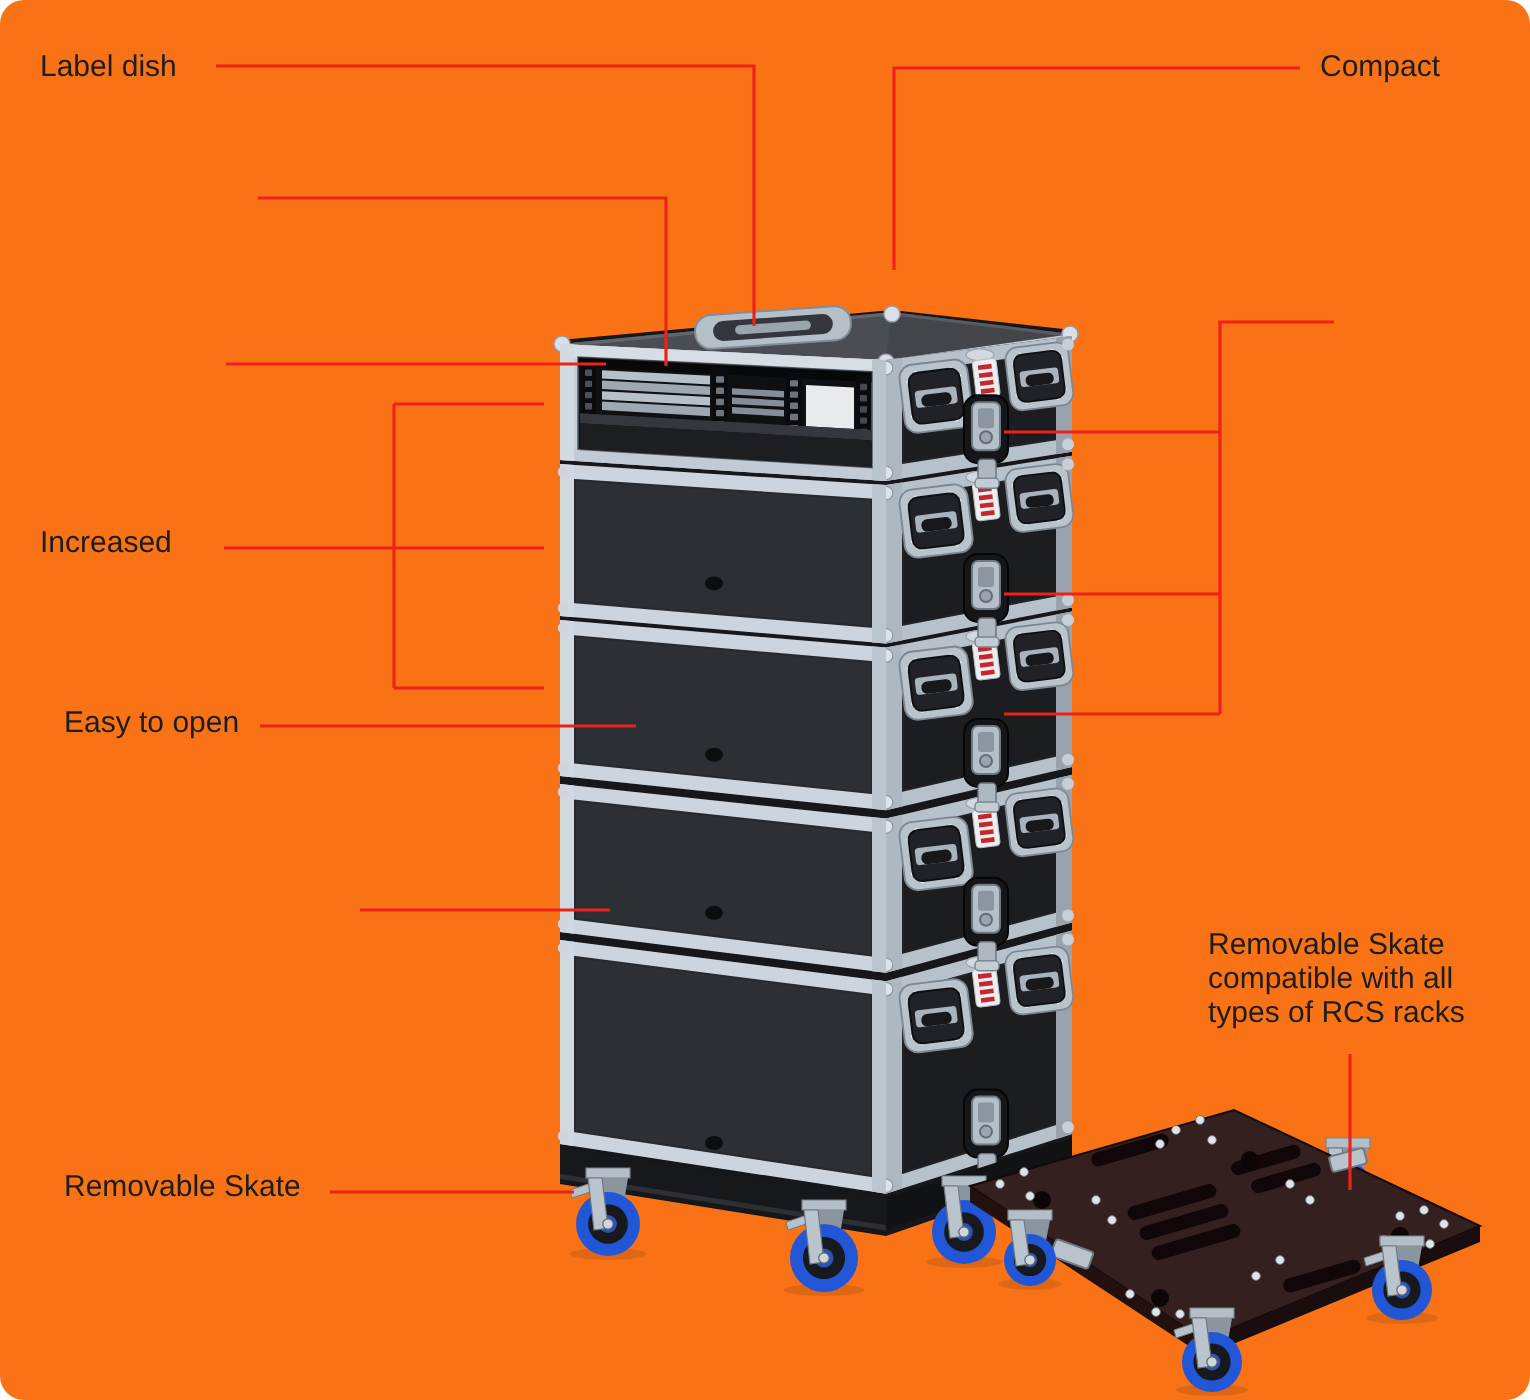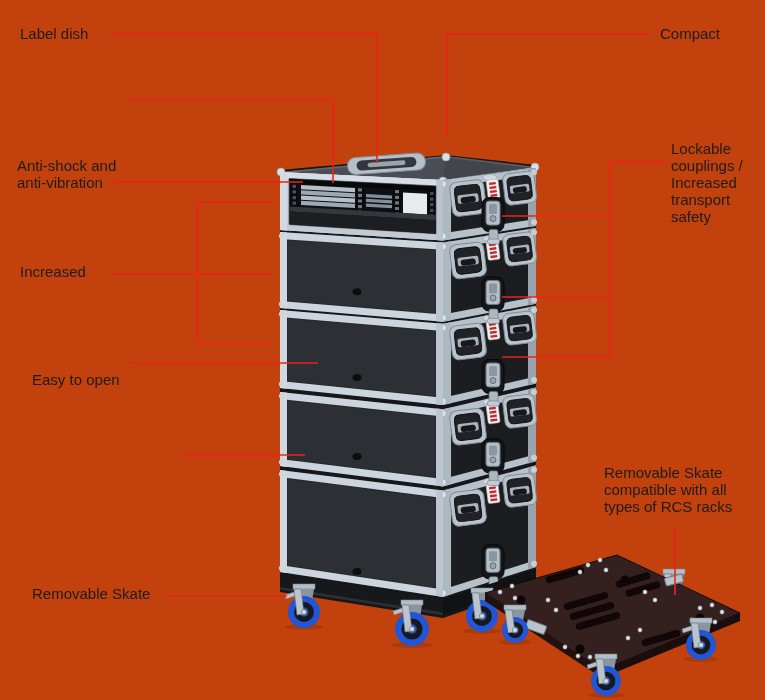--- a/index.html
+++ b/index.html
@@ -1,17 +1,17 @@
 <!DOCTYPE html>
 <html><head>
 <meta charset="utf-8">
 <style>
   html,body{margin:0;padding:0;background:#ffffff;}
-  .canvas{position:relative;width:765px;height:700px;background:#c2410c;overflow:hidden;
-          font-family:"Liberation Sans",sans-serif;}
+  .canvas{position:relative;width:765px;height:700px;background:#f97316;overflow:hidden;
+          font-family:"Liberation Sans",sans-serif;border-radius:12px;}
   .canvas svg{position:absolute;left:0;top:0;}
   .lbl{position:absolute;font-size:15px;line-height:1.13;color:#1d1d1d;white-space:pre-line;}
 </style>
 </head>
 <body>
 
 <div class="canvas">
 
   <svg id="scene" width="765" height="700" viewBox="0 0 765 700">
     <defs>
@@ -350,28 +350,21 @@
         <polyline points="650,34 447,34 447,135" fill="none" stroke="#ee221b" stroke-width="1.6"></polyline>
         <polyline points="667,161 610,161 610,357" fill="none" stroke="#ee221b" stroke-width="1.6"></polyline>
         <polyline points="610,216 502,216" fill="none" stroke="#ee221b" stroke-width="1.6"></polyline>
         <polyline points="610,297 502,297" fill="none" stroke="#ee221b" stroke-width="1.6"></polyline>
         <polyline points="610,357 502,357" fill="none" stroke="#ee221b" stroke-width="1.6"></polyline>
         <polyline points="675,527 675,595" fill="none" stroke="#ee221b" stroke-width="1.6"></polyline>
       </g>
     </svg>
 
   <div class="lbl" style="left:20px;top:26px">Label dish</div>
-  <div class="lbl" style="left:17px;top:158px">Anti-shock and
-anti-vibration</div>
   <div class="lbl" style="left:20px;top:264px">Increased</div>
-  <div class="lbl" style="left:32px;top:372px">Easy to open</div>
+  <div class="lbl" style="left:32px;top:354px">Easy to open</div>
   <div class="lbl" style="left:32px;top:586px">Removable Skate</div>
   <div class="lbl" style="left:660px;top:26px">Compact</div>
-  <div class="lbl" style="left:671px;top:141px">Lockable
-couplings /
-Increased
-transport
-safety</div>
   <div class="lbl" style="left:604px;top:465px">Removable Skate
 compatible with all
 types of RCS racks</div>
 
 </div>
 
 </body></html>

